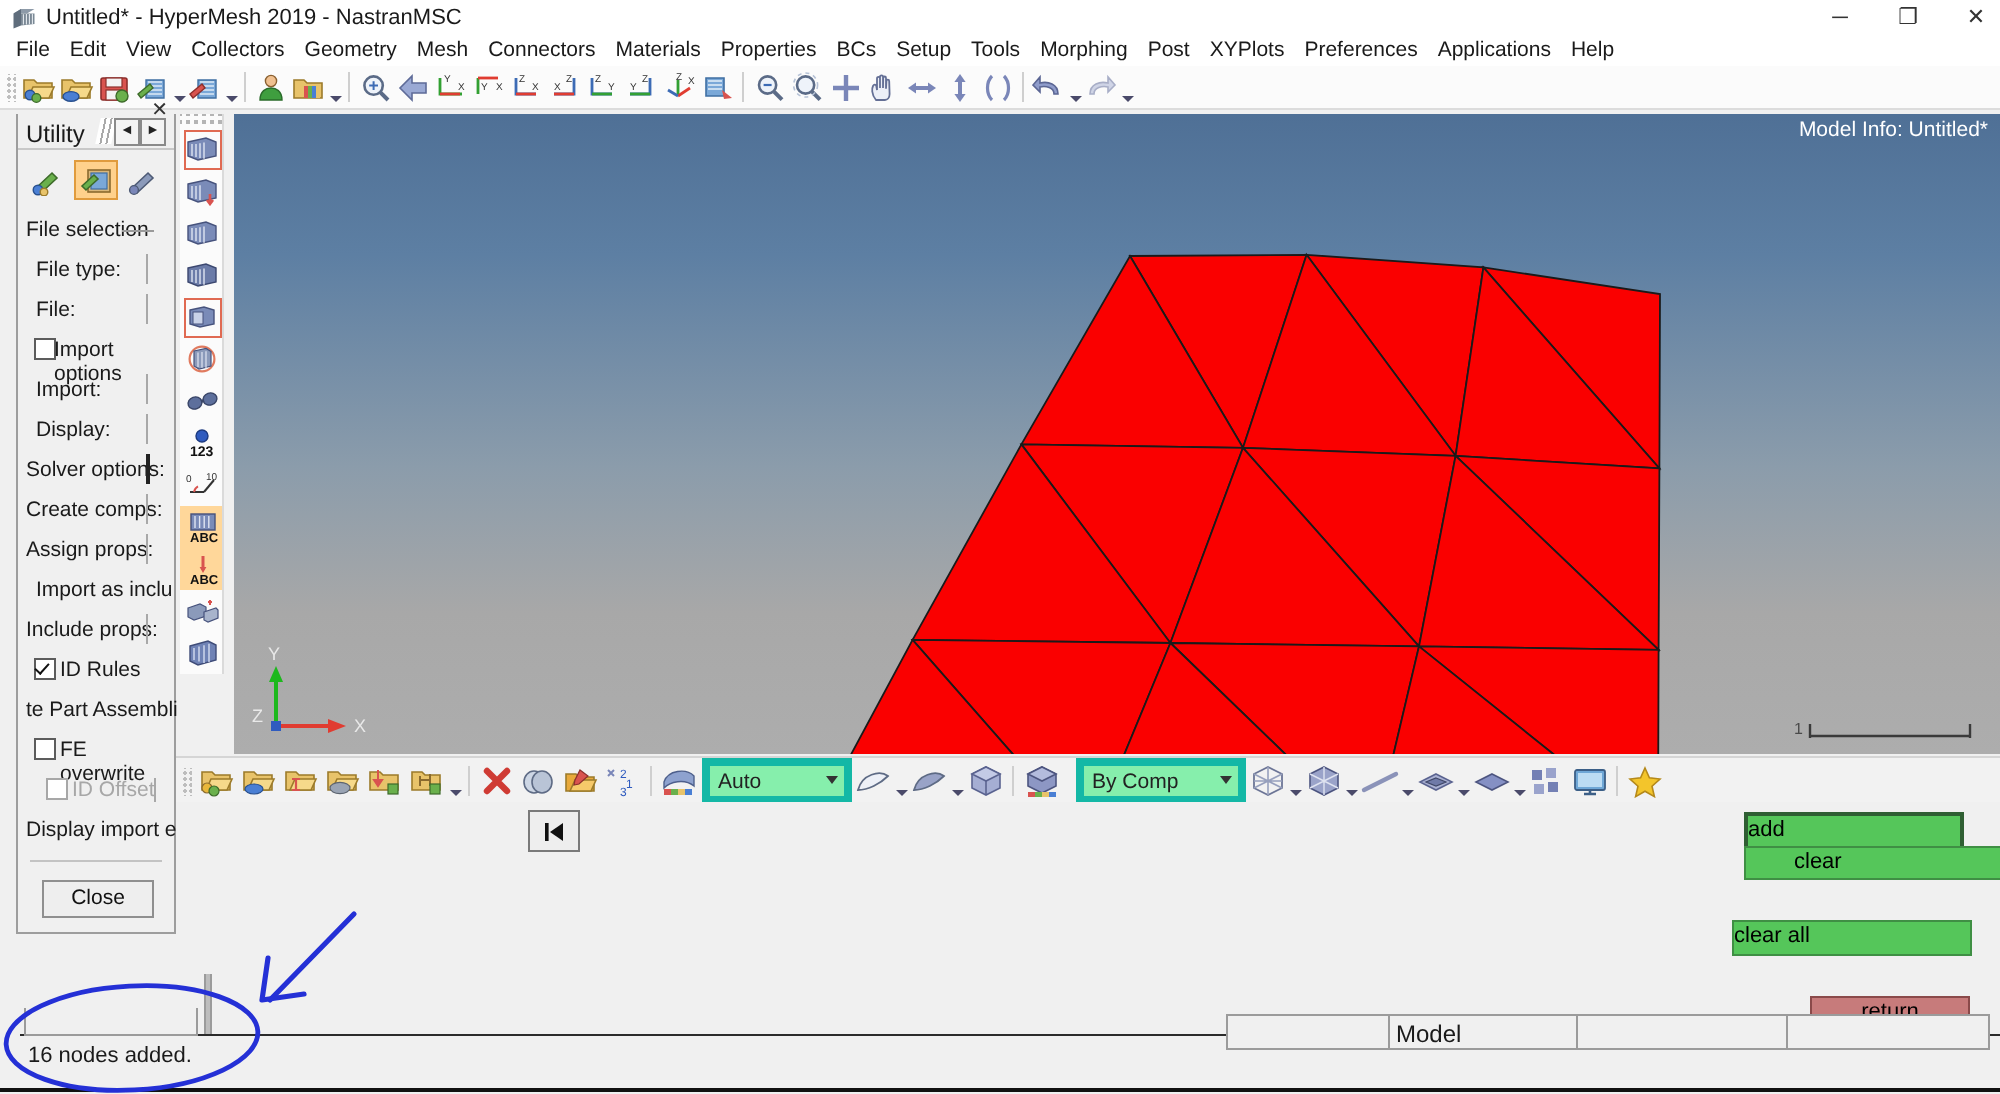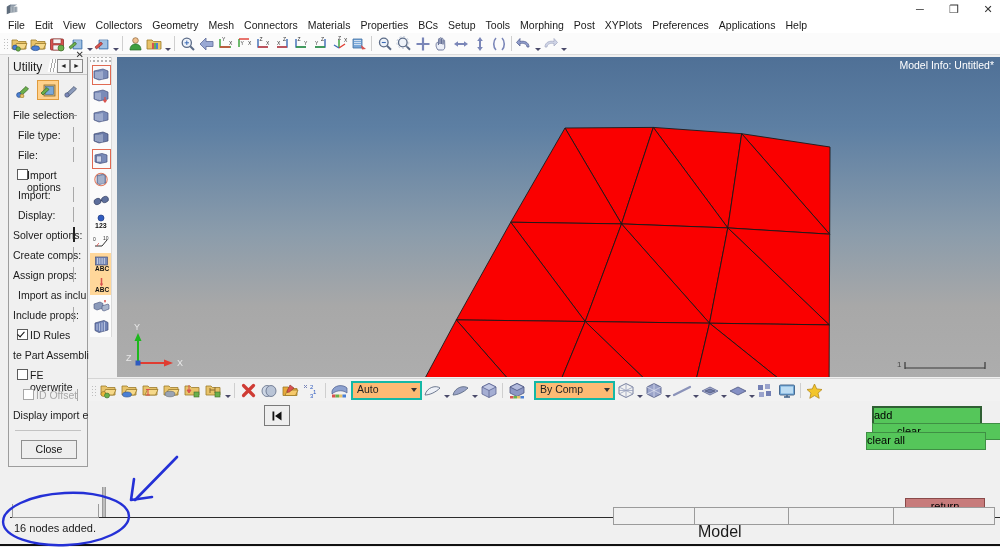--- a/index.html
+++ b/index.html
@@ -92,49 +92,49 @@
             overflow:hidden;}
   .modelinfo{position:absolute;right:6px;top:2px;font-size:10.5px;color:#ffffff;}
   .triad{position:absolute;left:8px;bottom:8px;width:60px;height:50px;}
   .scalebar{position:absolute;right:8px;bottom:4px;width:95px;height:14px;}
 
   
   .paneltb{position:absolute;left:88px;top:378px;width:912px;height:23px;background:#f2f2f2;
            border-top:1px solid #d5d5d5;border-bottom:1px solid #d5d5d5;
            display:flex;align-items:center;}
   .ptbtn{width:21px;height:21px;display:flex;align-items:center;justify-content:center;flex:none;position:relative;}
-  .combo{height:15px;border:2px solid #14b8a6;background:#fdba74;display:flex;align-items:flex-start;
+  .combo{height:15px;border:4px solid #14b8a6;background:#86efac;display:flex;align-items:center;
          position:relative;flex:none;}
   .combo .ctext{font-size:10.5px;color:#222;padding-left:4px;white-space:nowrap;}
   .combo .carrow{position:absolute;right:3px;top:5px;width:0;height:0;
                  border-left:3.5px solid transparent;border-right:3.5px solid transparent;
                  border-top:4px solid #333;}
 
   
   .panelarea{position:absolute;left:88px;top:401px;width:912px;height:116px;background:#f0f0f0;}
   .entityfield{position:absolute;left:9px;top:6px;width:160px;height:15px;
                background:#e0e05a;border:2px solid #00e5e5;
                font-size:11px;line-height:13px;text-align:center;color:#000;font-weight:bold;}
   .revbtn{position:absolute;left:176px;top:4px;width:24px;height:19px;background:#eeeeee;
           border:1px solid #7a7a7a;display:flex;align-items:center;justify-content:center;}
   .gbtn{position:absolute;background:#55c65a;border:1px solid #3f8f44;
         font-size:11px;text-align:left;color:#000;}
   .gbtn.add{left:872px;top:406px;width:106px;height:15px;line-height:14px;
             border:2px solid #2f5f33;}
   .gbtn.clear{left:872px;top:423px;width:106px;height:15px;line-height:14px;padding-left:24px;}
-  .gbtn.clearall{left:866px;top:432px;width:118px;height:16px;line-height:15px;}
+  .gbtn.clearall{left:866px;top:460px;width:118px;height:16px;line-height:15px;}
   .retbtn{position:absolute;left:905px;top:498px;width:78px;height:16px;background:#c77b7b;
           border:1px solid #8a4a4a;font-size:11px;line-height:15px;text-align:center;color:#000;}
 
   
   .statuswrap{position:absolute;left:0;top:517px;width:1000px;height:30px;background:#f0f0f0;}
   .statusline{position:absolute;left:10px;top:0px;width:990px;height:1px;background:#2b2b2b;}
   .statustext{position:absolute;left:14px;top:5px;font-size:11px;color:#1a1a1a;}
   .sfield{position:absolute;top:-10px;height:16px;border:1px solid #9b9b9b;background:#f0f0f0;}
-  .sfield .sl{position:absolute;left:3px;top:15px;font-size:16px;color:#1a1a1a;}
+  .sfield .sl{position:absolute;left:3px;top:2px;font-size:12px;color:#1a1a1a;}
   .bottomline{position:absolute;left:0;top:27px;width:1000px;height:2px;background:#111;}
   .leftstub{position:absolute;left:12px;top:-13px;width:85px;height:13px;
             border-left:1px solid #9b9b9b;border-right:1px solid #9b9b9b;border-bottom:1px solid #9b9b9b;
             background:#f0f0f0;}
   .leftstub2{position:absolute;left:102px;top:-30px;width:2px;height:30px;background:#bdbdbd;
              border-left:1px solid #9b9b9b;border-right:1px solid #9b9b9b;}
 
   
   .annot{position:absolute;left:0;top:0;width:1000px;height:547px;pointer-events:none;}
 </style>
@@ -143,20 +143,21 @@
 
 <div id="app">
 
   <div class="titlebar">
     <svg class="tb-icon" viewBox="0 0 16 16">
       <path d="M1 5 L6 2 L15 2 L10 5 Z" fill="#8d9aa8"></path>
       <path d="M1 5 L6 2 L6 13 L1 15 Z" fill="#5f6d7c"></path>
       <path d="M6 5 L15 5 L15 12 L6 13 Z" fill="#7b8995"></path>
       <path d="M7.6 5.5 L7.6 12.4 M9.6 5.4 L9.6 12.3 M11.6 5.3 L11.6 12.2 M13.6 5.2 L13.6 12.1" stroke="#e9eef2" stroke-width=".7"></path>
     </svg>
+    <div class="tb-title">Untitled* - HyperMesh 2019 - NastranMSC</div>
     <div class="wbtn min">─</div>
     <div class="wbtn max">❐</div>
     <div class="wbtn close">✕</div>
   </div>
 
   <nav class="menubar">
     <ul id="menu-list">
       <li>File</li>
       <li>Edit</li>
       <li>View</li>

